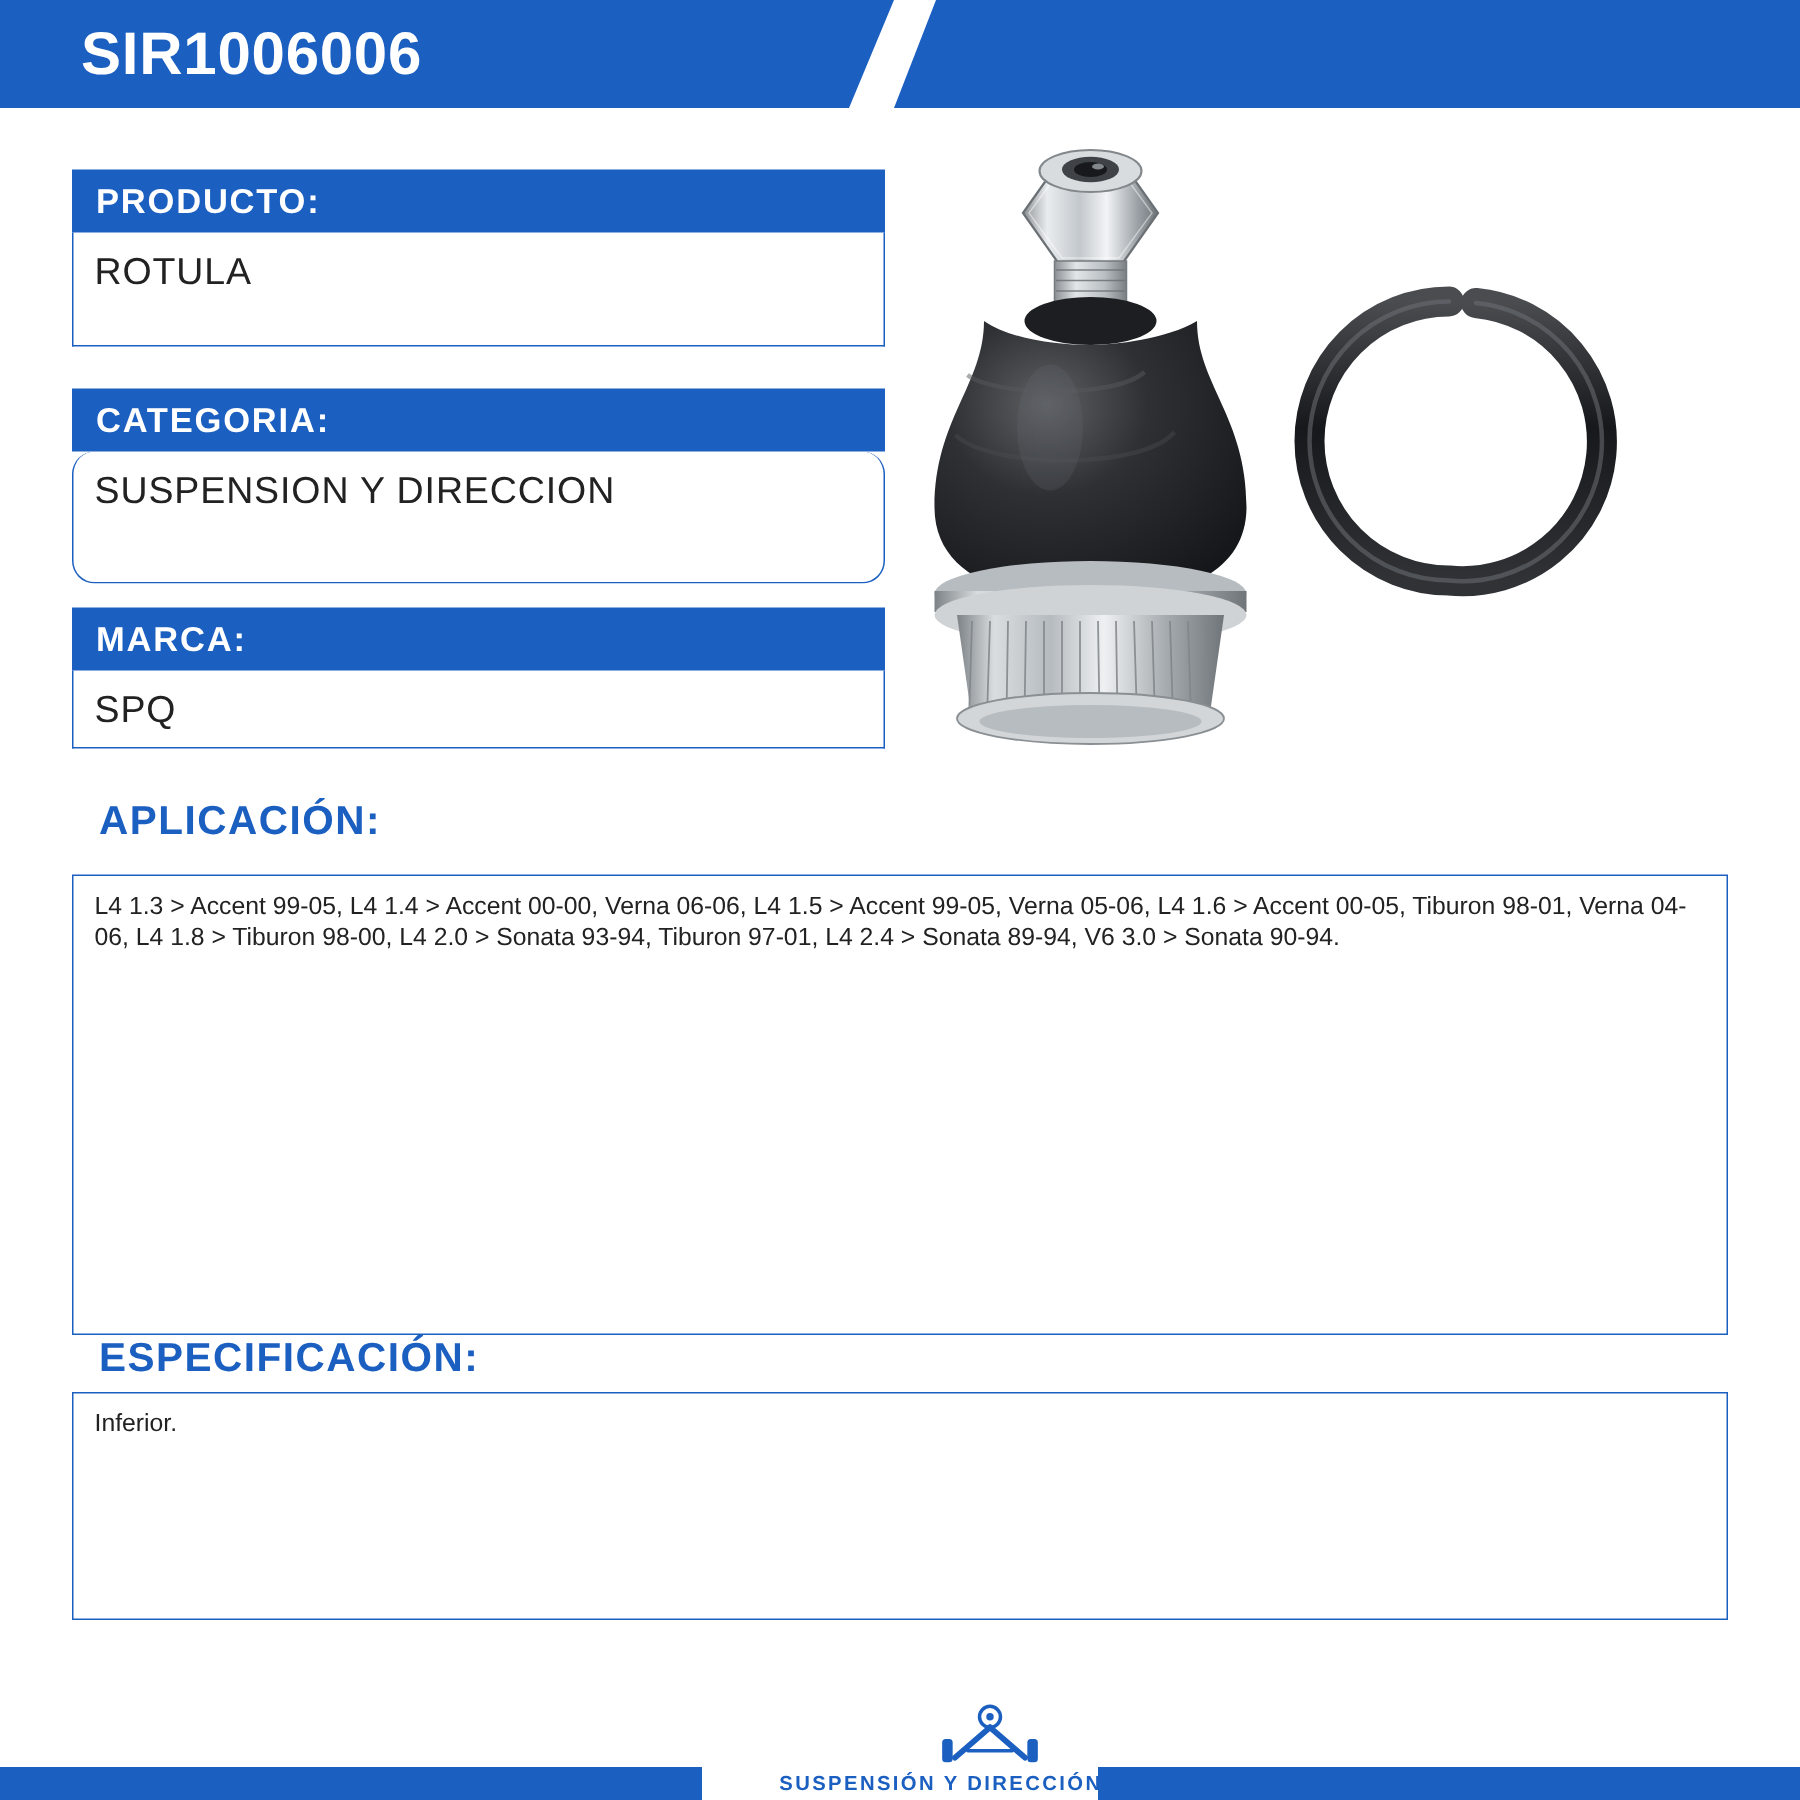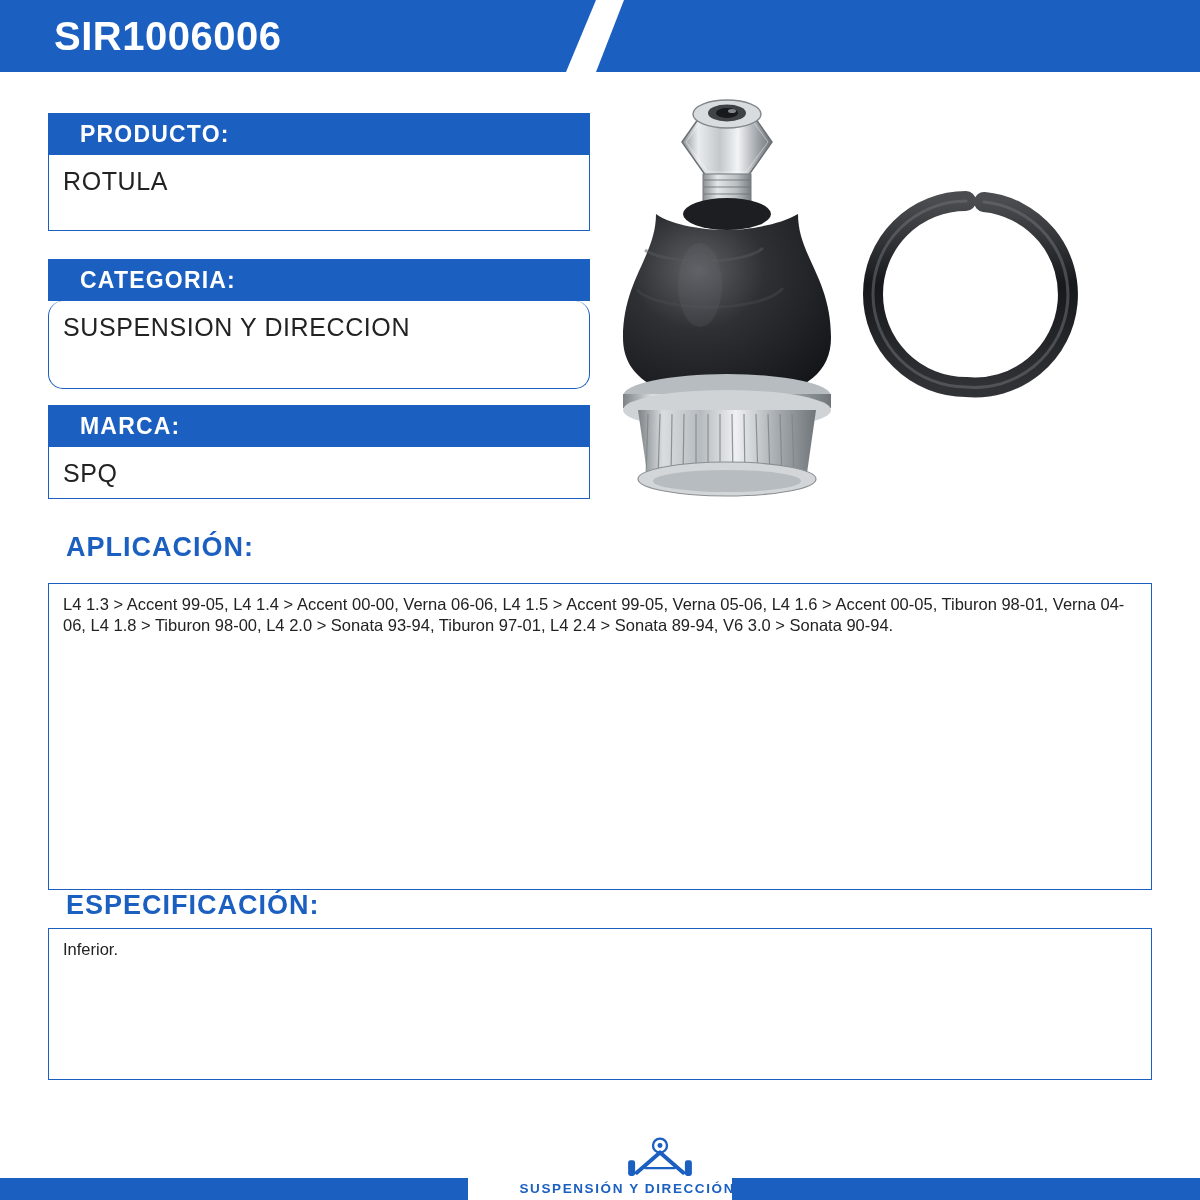--- a/index.html
+++ b/index.html
@@ -72,21 +72,21 @@
   
   .label-bar {
     position: absolute;
     background: #1b5fc1;
     color: #ffffff;
     font-size: 23px;
     font-weight: bold;
     letter-spacing: 1.2px;
     display: flex;
     align-items: center;
-    padding-left: 32px;
+    padding-left: 16px;
     box-sizing: border-box;
   }
   .value-box {
     position: absolute;
     border: 1px solid #1b5fc1;
     border-top: none;
     box-sizing: border-box;
     color: #222222;
     font-size: 25px;
     letter-spacing: 0.6px;

